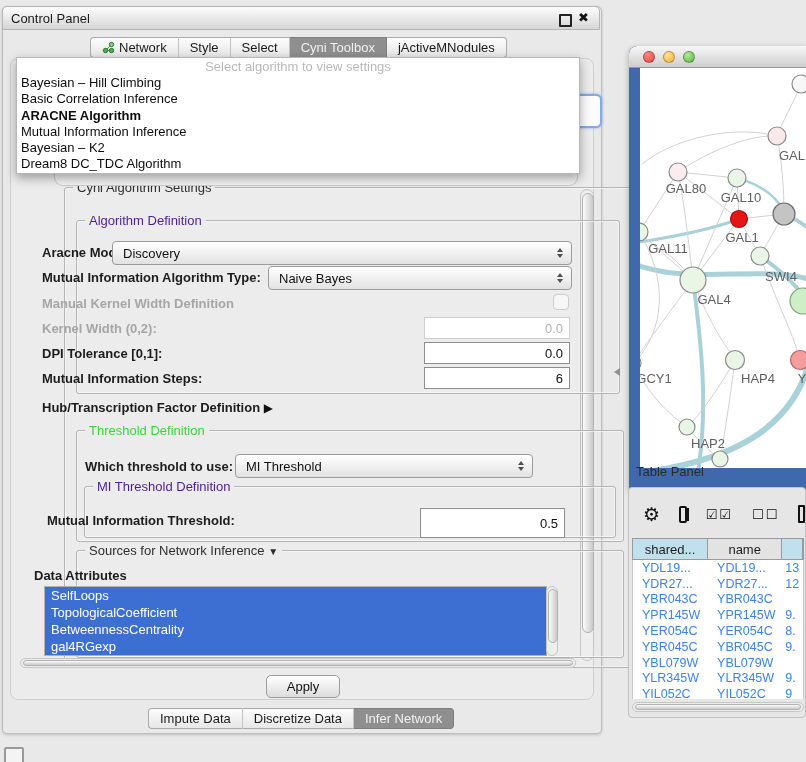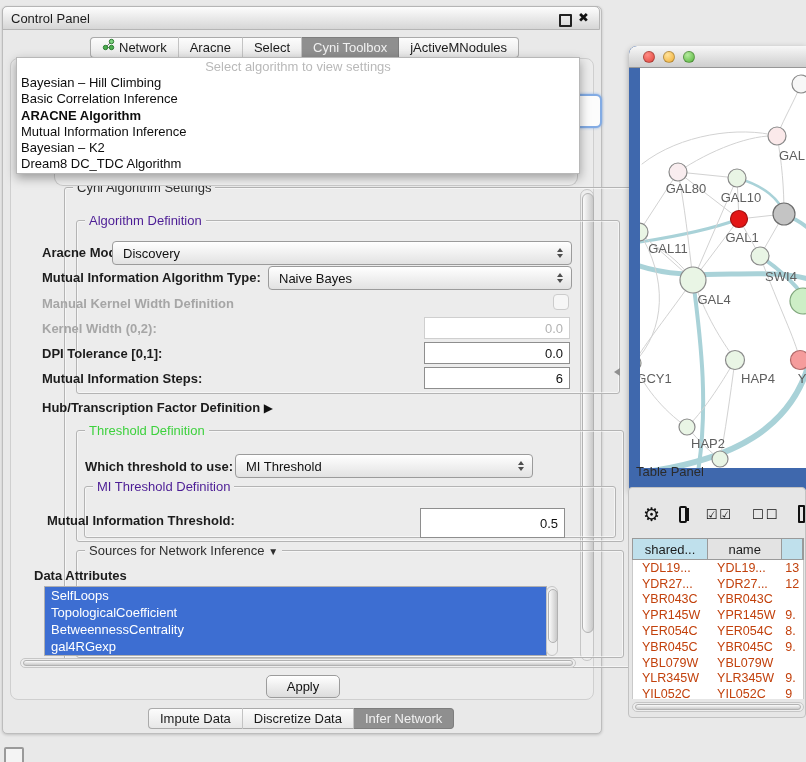--- a/index.html
+++ b/index.html
@@ -7,21 +7,21 @@
   .stage{position:absolute;inset:0;}
   
   .cpanel{position:absolute;left:2px;top:6px;width:598px;height:726px;background:#e9e9e9;border:1px solid #bdbdbd;border-radius:5px;box-shadow:0 1px 3px rgba(0,0,0,.18);}
   .cp-titlebar{position:absolute;left:2px;top:6px;width:598px;height:24px;background:linear-gradient(#fdfdfd,#d6d6d6);border:1px solid #b5b5b5;border-radius:5px 5px 0 0;box-sizing:border-box;}
   .cp-title{position:absolute;left:8px;top:4px;font-size:13px;color:#1b1b1b;}
   .cp-float{position:absolute;left:556px;top:7px;width:9px;height:9px;border:2px solid #222;border-radius:1px;cursor:pointer;}
   .cp-close{position:absolute;left:575px;top:3px;font-size:13px;font-weight:bold;color:#111;cursor:pointer;}
   .cpanel-inner{position:absolute;left:10px;top:58px;width:582px;height:640px;background:#ececec;border:1px solid #cfcfcf;border-radius:8px;}
   
   .tabbar{position:absolute;display:flex;z-index:5;}
-  .tab{height:19px;line-height:19px;padding:0 11px;font-size:13px;color:#1a1a1a;background:linear-gradient(#fcfcfc,#e7e7e7);border-top:1px solid #aaa;border-bottom:1px solid #aaa;border-right:1px solid #c3c3c3;display:flex;gap:4px;cursor:pointer;white-space:nowrap;}
+  .tab{height:19px;line-height:19px;padding:0 11px;font-size:13px;color:#1a1a1a;background:linear-gradient(#fcfcfc,#e7e7e7);border-top:1px solid #aaa;border-bottom:1px solid #aaa;border-right:1px solid #c3c3c3;display:flex;align-items:center;gap:4px;cursor:pointer;white-space:nowrap;}
   .tab:first-child{border-left:1px solid #aaa;border-radius:4px 0 0 4px;}
   .tab:last-child{border-right:1px solid #aaa;border-radius:0 4px 4px 0;}
   .tab.selected{background:#8f8f8f;color:#f1f1f1;border-color:#7e7e7e;}
   
   .popup{position:absolute;left:16px;top:57px;width:562px;height:115px;background:#fff;border:1px solid #b8b8b8;box-shadow:0 4px 10px rgba(0,0,0,.35);z-index:30;}
   .popup .ph{height:17px;line-height:17px;text-align:center;color:#b9b9b9;font-size:13px;}
   .popup .item{height:16.3px;line-height:16.3px;font-size:13px;color:#0d0d0d;padding-left:4px;cursor:pointer;}
   .popup .item.sel{font-weight:bold;}
   .focus-ring{position:absolute;left:574px;top:94px;width:24px;height:30px;border:2px solid #82abe4;border-radius:6px;background:#fcfcfc;box-shadow:0 0 3px #82abe4;z-index:20;}
   .ghost-combo{position:absolute;left:54px;top:168px;width:522px;height:17px;border:1px solid #cacaca;border-top:none;border-radius:0 0 9px 9px;background:#f2f2f2;z-index:1;}
@@ -65,21 +65,21 @@
   .split-columns-icon{width:15px;height:13px;border:2px solid #111;border-radius:2px;position:relative;}
   .split-columns-icon::after{content:"";position:absolute;left:5.5px;top:0;bottom:0;width:2px;background:#111;}
   .show-columns-icon{font-size:13px;color:#111;letter-spacing:2px;}
   .hide-columns-icon{font-size:13px;color:#111;letter-spacing:2px;}
   .new-table-icon{width:11px;height:14px;border:2px solid #111;border-radius:1px;}
   .thead{position:absolute;left:3px;top:50px;width:172px;height:22px;display:flex;border:1px solid #9a9a9a;box-sizing:border-box;background:#e3e3e3;}
   .th{font-size:13px;color:#1b1b1b;display:flex;align-items:center;justify-content:center;border-right:1px solid #9a9a9a;box-sizing:border-box;overflow:hidden;}
   .th.blue{background:#bfe0ec;}
   .tbody{position:absolute;left:3px;top:72px;width:172px;height:139px;background:#fff;overflow:hidden;border-left:1px solid #c9c9c9;border-right:1px solid #c9c9c9;box-sizing:border-box;}
   .trow{display:flex;height:15.8px;align-items:center;}
-  .td{font-size:12.5px;color:#c2410c;overflow:hidden;white-space:nowrap;}
+  .td{font-size:12.5px;color:#3b82f6;overflow:hidden;white-space:nowrap;}
   
   .mini-square{position:absolute;left:4px;top:747px;width:16px;height:13px;border:2px solid #9a9a9a;border-radius:2px;background:#f4f4f4;cursor:pointer;}
   .split-arrow{position:absolute;left:614px;top:368px;width:0;height:0;border-top:4px solid transparent;border-bottom:4px solid transparent;border-right:6px solid #8f8f8f;cursor:pointer;}
   .tabicon{width:13px;height:13px;}
 </style>
 </head>
 <body>
 
 <div class="stage">
 
@@ -95,21 +95,21 @@
         <svg class="tabicon" viewBox="0 0 13 13">
           <line x1="3.5" y1="9.5" x2="9.5" y2="3.5" stroke="#7a7a7a" stroke-width="1"></line>
           <line x1="3.5" y1="9.5" x2="9.5" y2="9.5" stroke="#7a7a7a" stroke-width="1"></line>
           <circle cx="3.5" cy="9.5" r="2.2" fill="#4caf50" stroke="#2d7a31"></circle>
           <circle cx="9.5" cy="3.5" r="2.2" fill="#7fd382" stroke="#2d7a31"></circle>
           <circle cx="9.5" cy="9.5" r="2.2" fill="#4caf50" stroke="#2d7a31"></circle>
         </svg>
         <span>Network</span>
       </div>
       <div class="tab">
-        <span>Aracne</span>
+        <span>Style</span>
       </div>
       <div class="tab">
         <span>Select</span>
       </div>
       <div class="tab selected">
         <span>Cyni Toolbox</span>
       </div>
       <div class="tab">
         <span>jActiveMNodules</span>
       </div>

